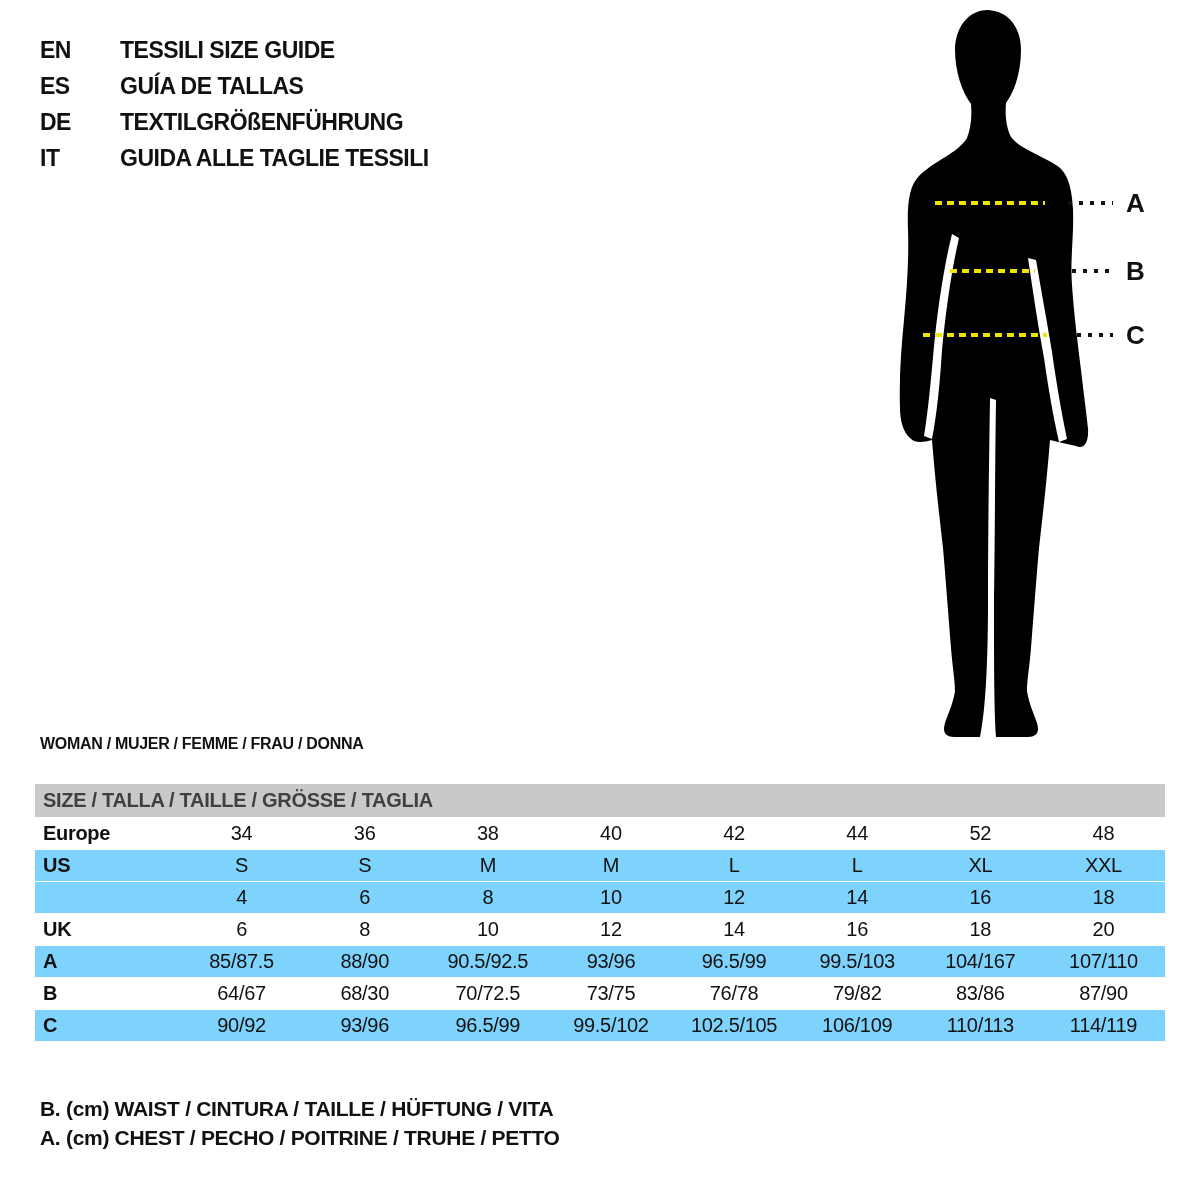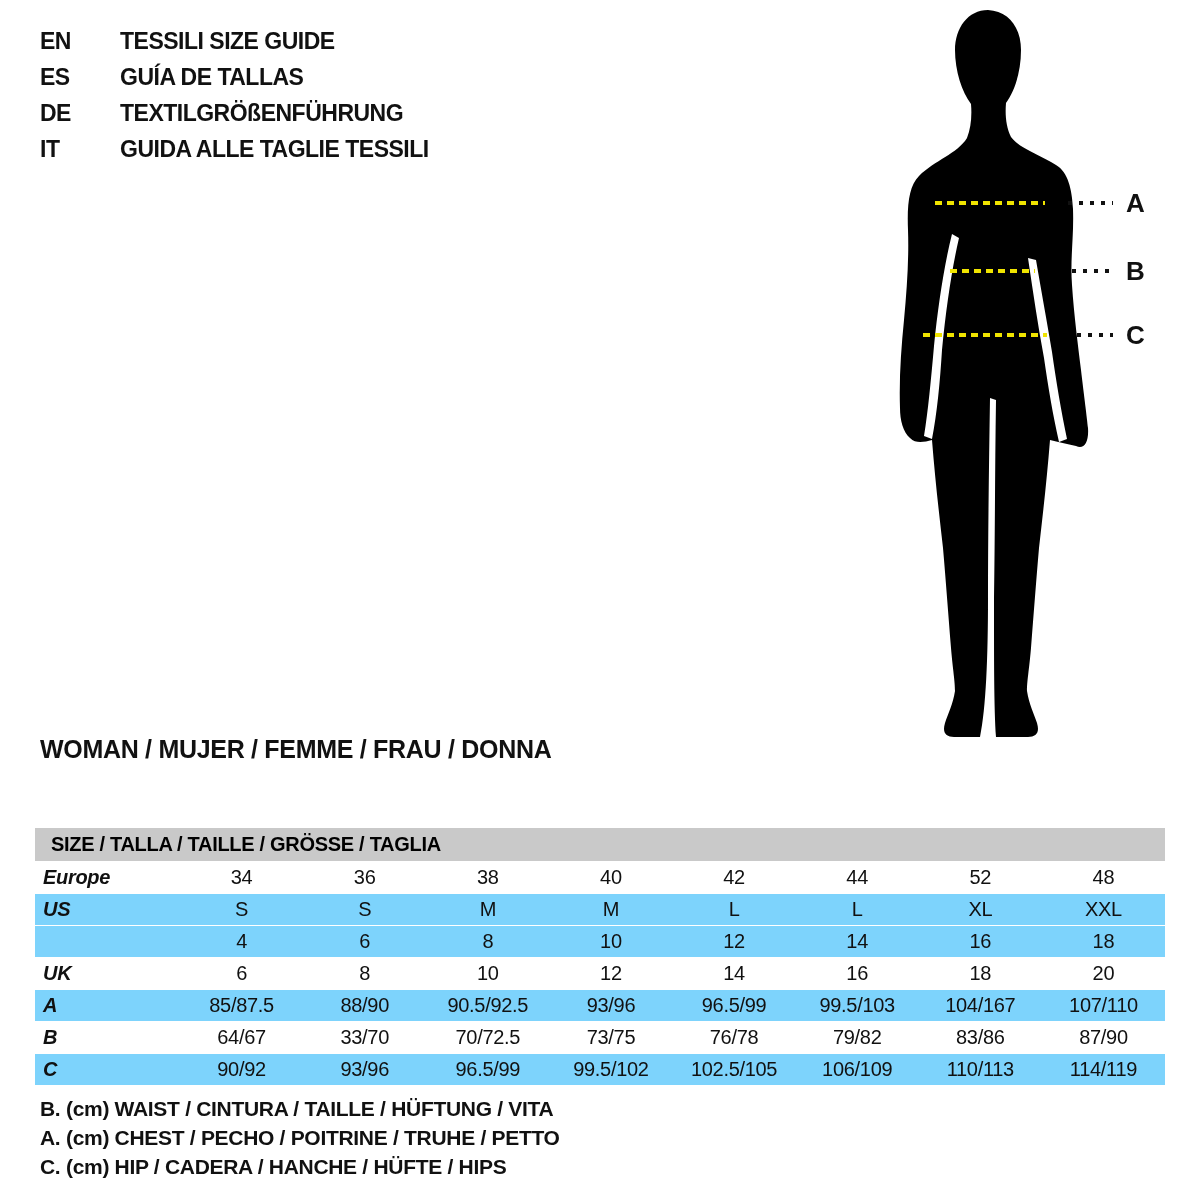--- a/index.html
+++ b/index.html
@@ -2,52 +2,52 @@
 <html><head>
 <meta charset="utf-8">
 <style>
   html,body{margin:0;padding:0;background:#fff;}
   .canvas{
     position:relative;width:1200px;height:1200px;background:#ffffff;
     font-family:"Liberation Sans",sans-serif;color:#111;overflow:hidden;
   }
   
   .lang-block{position:absolute;left:40px;top:28px;}
-  .lang-row{display:flex;height:36px;align-items:flex-start;}
+  .lang-row{display:flex;height:36px;align-items:flex-end;}
   .lang-code{width:80px;font-weight:700;font-size:23px;letter-spacing:-0.5px;}
   .lang-title{font-weight:700;font-size:23px;letter-spacing:-0.5px;white-space:nowrap;}
 
   
   .figure-svg{position:absolute;left:860px;top:8px;width:300px;height:740px;}
   .marker-label{
     position:absolute;left:1126px;width:40px;height:30px;line-height:30px;
     font-size:26px;font-weight:700;color:#111;
   }
   .marker-a{top:188px;}
   .marker-b{top:256px;}
   .marker-c{top:320px;}
 
   
   .section-title{
-    position:absolute;left:40px;top:735px;font-size:25px;font-weight:700;
+    position:absolute;left:40px;top:735px;font-size:16px;font-weight:700;
     letter-spacing:-0.3px;white-space:nowrap;
   }
 
   
   .size-table{position:absolute;left:35px;top:784px;width:1130px;font-size:20px;letter-spacing:-0.3px;}
   .t-header{
     height:33px;line-height:33px;background:#c9c9c9;font-weight:700;
-    padding-left:16px;color:#000000;white-space:nowrap;margin-top:44px;
+    padding-left:8px;color:#404040;white-space:nowrap;
   }
   .t-row{
     display:grid;grid-template-columns:145px repeat(8,1fr);
     height:32px;line-height:31px;border-top:1px solid #fff;box-sizing:border-box;
   }
   .t-row.shaded{background:#7dd3fc;}
-  .t-label{padding-left:8px;font-weight:700;text-align:left;font-style:italic;}
+  .t-label{padding-left:8px;font-weight:700;text-align:left;}
   .t-cell{text-align:center;font-weight:400;}
 
   
   .legend{position:absolute;left:40px;top:1094px;}
   .legend-line{font-size:21px;font-weight:700;line-height:29px;letter-spacing:-0.3px;white-space:nowrap;}
 </style>
 </head>
 <body>
 
 <div class="canvas">
@@ -184,21 +184,21 @@
       <div class="t-cell">93/96</div>
       <div class="t-cell">96.5/99</div>
       <div class="t-cell">99.5/103</div>
       <div class="t-cell">104/167</div>
       <div class="t-cell">107/110</div>
     </div>
 
     <div class="t-row">
       <div class="t-label">B</div>
       <div class="t-cell">64/67</div>
-      <div class="t-cell">33/70</div>
+      <div class="t-cell">68/30</div>
       <div class="t-cell">70/72.5</div>
       <div class="t-cell">73/75</div>
       <div class="t-cell">76/78</div>
       <div class="t-cell">79/82</div>
       <div class="t-cell">83/86</div>
       <div class="t-cell">87/90</div>
     </div>
 
     <div class="t-row shaded">
       <div class="t-label">C</div>
@@ -209,16 +209,15 @@
       <div class="t-cell">102.5/105</div>
       <div class="t-cell">106/109</div>
       <div class="t-cell">110/113</div>
       <div class="t-cell">114/119</div>
     </div>
   </div>
 
   <div class="legend">
     <div class="legend-line">B. (cm) WAIST / CINTURA / TAILLE / HÜFTUNG / VITA</div>
     <div class="legend-line">A. (cm) CHEST / PECHO / POITRINE / TRUHE / PETTO</div>
-    <div class="legend-line">C. (cm) HIP / CADERA / HANCHE / HÜFTE / HIPS</div>
   </div>
 
 </div>
 
 </body></html>

